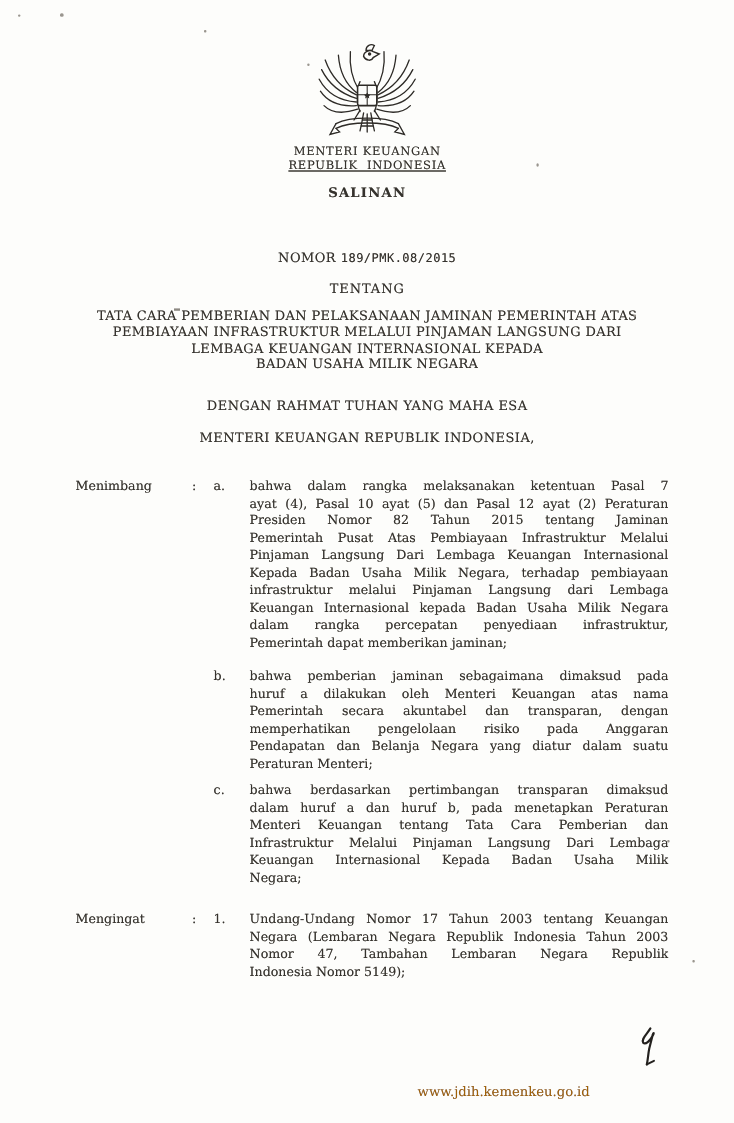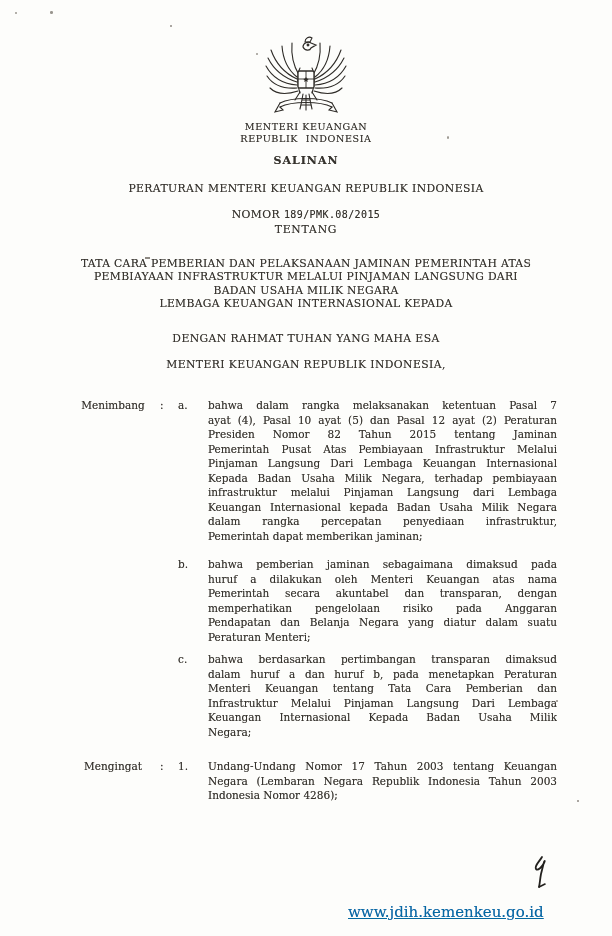--- a/index.html
+++ b/index.html
@@ -9,46 +9,45 @@
     margin:0 auto;
     background:#fdfdfb;
     font-family:"DejaVu Serif","Liberation Serif",serif;
     color:#35322d;
     overflow:hidden;
     text-shadow:0 0 0.4px rgba(70,65,58,0.55);
   }
   .abs{position:absolute;}
   .ctr{left:0;width:612px;text-align:center;}
   .hdr-min{top:121px;font-size:9.6px;letter-spacing:0.6px;}
-  .hdr-rep{top:133px;font-size:9.6px;letter-spacing:0.6px;word-spacing:4px;}
+  .hdr-rep{top:133px;font-size:9.6px;letter-spacing:0.6px;word-spacing:4px;text-decoration:underline;}
   .salinan{top:154px;font-size:11px;font-weight:bold;letter-spacing:1px;}
   .reg-title{top:182px;font-size:10.8px;letter-spacing:0.4px;}
   .nomor-line{top:208px;font-size:10.8px;letter-spacing:0.4px;}
   .nomor-val{font-family:"DejaVu Sans Mono","Liberation Mono",monospace;font-size:10px;letter-spacing:0.4px;}
-  .tentang{top:223px;font-size:10.8px;letter-spacing:0.8px;}
+  .tentang{top:234px;font-size:10.8px;letter-spacing:0.8px;}
   .subject{top:257px;font-size:10.8px;line-height:13.4px;letter-spacing:0.3px;}
   .invocation{top:332px;font-size:10.8px;letter-spacing:0.4px;}
   .authority{top:358px;font-size:10.8px;letter-spacing:0.4px;}
 
   .body-txt{font-size:10.5px;line-height:14.5px;}
-  .sec-label{left:63px;width:100px;text-align:center;}
+  .sec-label{left:63px;width:100px;}
   .sec-colon{left:160px;}
   .item-marker{left:178px;width:20px;}
   .item-lines{left:208px;width:349px;}
   .tline{text-align:justify;text-align-last:justify;height:14.5px;overflow:hidden;}
   .tline.last{text-align-last:left;}
 
   .top-398{top:398px;} .top-557{top:557px;} .top-652{top:652px;} .top-759{top:759px;}
 
   .footer-url{
     top:903px;left:348px;width:220px;
-    font-size:15px;color:#0369a1;
+    font-size:11px;color:#a16207;
     text-shadow:0 0 0.5px rgba(90,105,205,0.6);
     cursor:pointer;
-    text-decoration:underline;
   }
   .speck{position:absolute;background:#9a968f;border-radius:50%;}
   .dash-speck{position:absolute;background:#8d8982;}
   .emblem{left:264px;top:34px;}
   .paraph{left:526px;top:854px;}
 </style>
 </head>
 <body>
 
 <div id="page">
@@ -96,31 +95,30 @@
       <rect x="34" y="37" width="16" height="17" rx="1.5" stroke-width="1.3"></rect>
       <path d="M42,37 L42,54 M34,45 L50,45" stroke-width="0.9" fill="none"></path>
       <path d="M42,43 l0.9,1.6 1.8,0.3 -1.3,1.3 0.3,1.8 -1.7,-0.9 -1.7,0.9 0.3,-1.8 -1.3,-1.3 1.8,-0.3 Z" fill="#2e2b27" stroke="none"></path>
     </g>
   </svg>
 
   <div class="abs ctr hdr-min">MENTERI KEUANGAN</div>
   <div class="abs ctr hdr-rep">REPUBLIK  INDONESIA</div>
   <div class="abs ctr salinan">SALINAN</div>
 
-  <div class="abs ctr reg-title">PERATURAN MENTERI KEUANGAN REPUBLIK INDONESIA</div>
   <div class="abs ctr nomor-line">
     <span>NOMOR</span>
     <span class="nomor-val">189/PMK.08/2015</span>
   </div>
   <div class="abs ctr tentang">TENTANG</div>
   <div class="abs ctr subject">
     <div>TATA CARA PEMBERIAN DAN PELAKSANAAN JAMINAN PEMERINTAH ATAS</div>
     <div>PEMBIAYAAN INFRASTRUKTUR MELALUI PINJAMAN LANGSUNG DARI</div>
+    <div>LEMBAGA KEUANGAN INTERNASIONAL KEPADA</div>
     <div>BADAN USAHA MILIK NEGARA</div>
-    <div>LEMBAGA KEUANGAN INTERNASIONAL KEPADA</div>
   </div>
   <div class="abs ctr invocation">DENGAN RAHMAT TUHAN YANG MAHA ESA</div>
   <div class="abs ctr authority">MENTERI KEUANGAN REPUBLIK INDONESIA,</div>
 
   <div class="abs body-txt sec-label top-398">Menimbang</div>
   <div class="abs body-txt sec-colon top-398">:</div>
 
   <div class="abs body-txt item-marker top-398">a.</div>
   <div class="abs body-txt item-lines top-398">
       <div class="tline">bahwa dalam rangka melaksanakan ketentuan Pasal 7</div>
@@ -154,21 +152,22 @@
       <div class="tline">Keuangan Internasional Kepada Badan Usaha Milik</div>
       <div class="tline last">Negara;</div>
     </div>
 
   <div class="abs body-txt sec-label top-759">Mengingat</div>
   <div class="abs body-txt sec-colon top-759">:</div>
   <div class="abs body-txt item-marker top-759">1.</div>
   <div class="abs body-txt item-lines top-759">
       <div class="tline">Undang-Undang Nomor 17 Tahun 2003 tentang Keuangan</div>
       <div class="tline">Negara (Lembaran Negara Republik Indonesia Tahun 2003</div>
-      <div class="tline last">Indonesia Nomor 4286);</div>
+      <div class="tline">Nomor 47, Tambahan Lembaran Negara Republik</div>
+      <div class="tline last">Indonesia Nomor 5149);</div>
     </div>
 
   <svg class="abs paraph" width="28" height="36" viewBox="0 0 28 36">
     <path d="M16,3 C13,8 8,12 10,15 C12,17 16,13 18,9 C19,7 19,6 18,8 L15,20 C14,25 14,29 13,33" stroke="#23211e" stroke-width="1.8" fill="none" stroke-linecap="round"></path>
     <path d="M13,33 L19,30" stroke="#23211e" stroke-width="1.6" fill="none" stroke-linecap="round"></path>
   </svg>
 
   <div class="abs footer-url">www.jdih.kemenkeu.go.id</div>
 
   <div class="speck" style="left:15px;top:12px;width:2px;height:2px;"></div>

